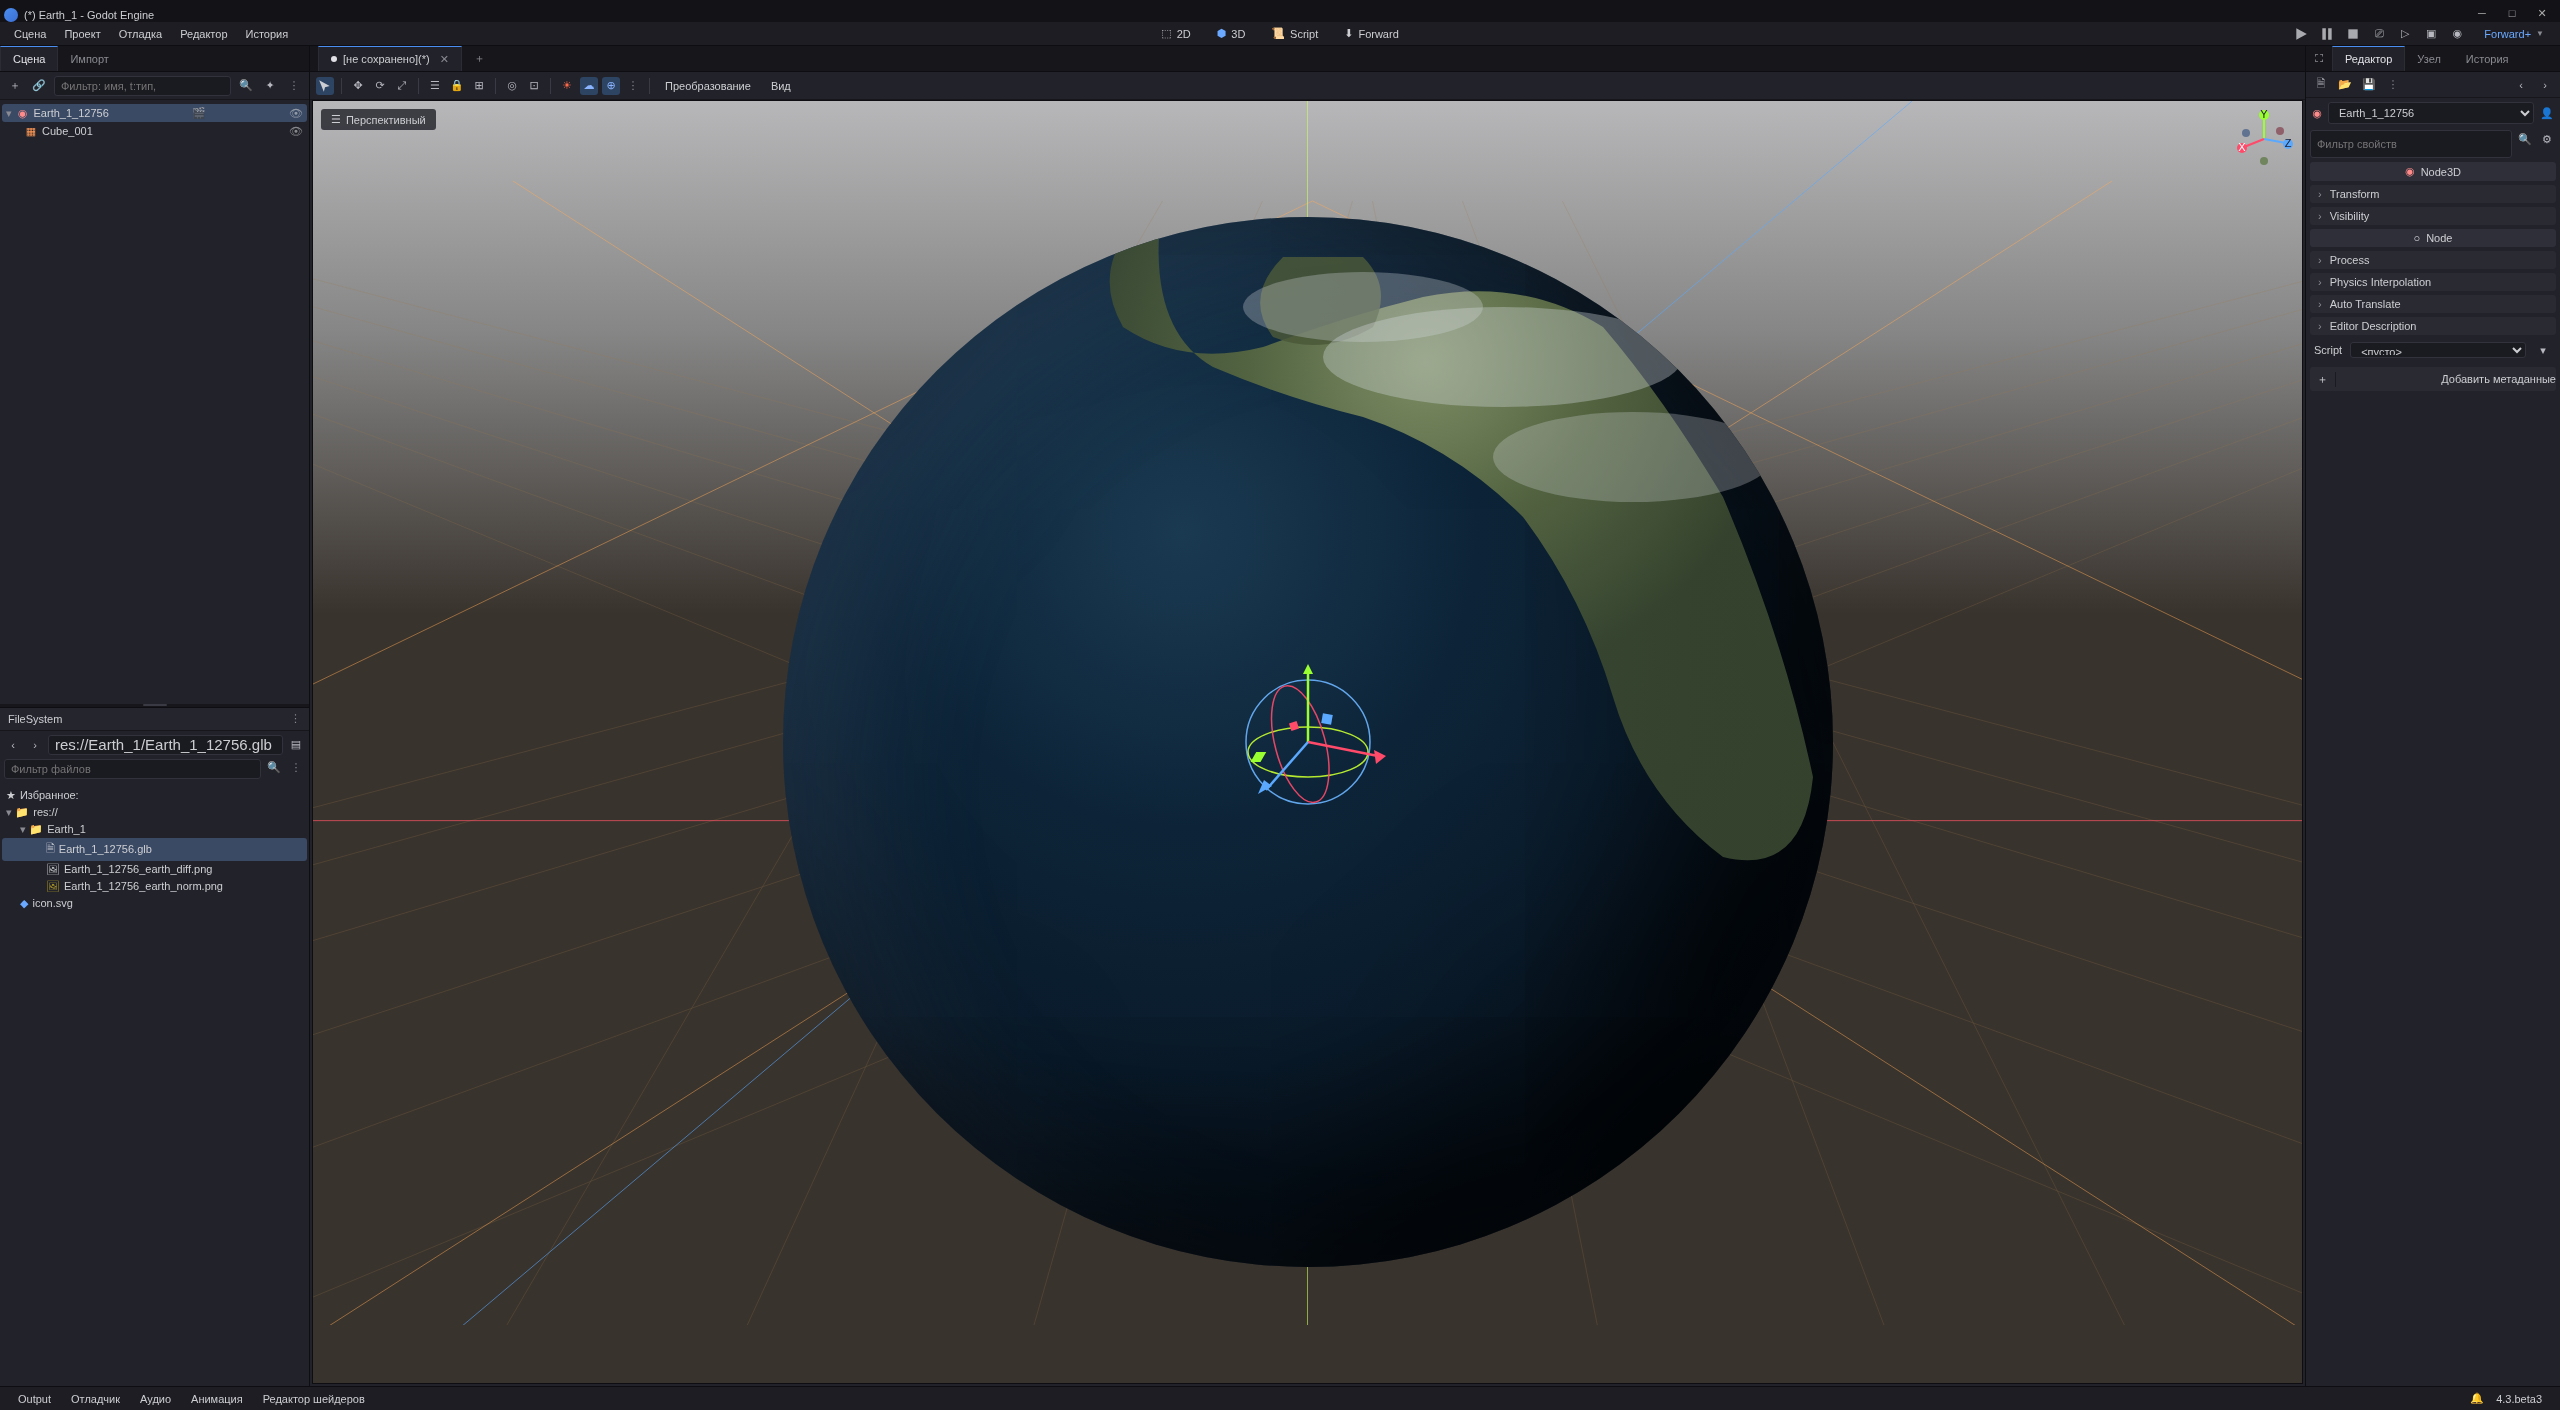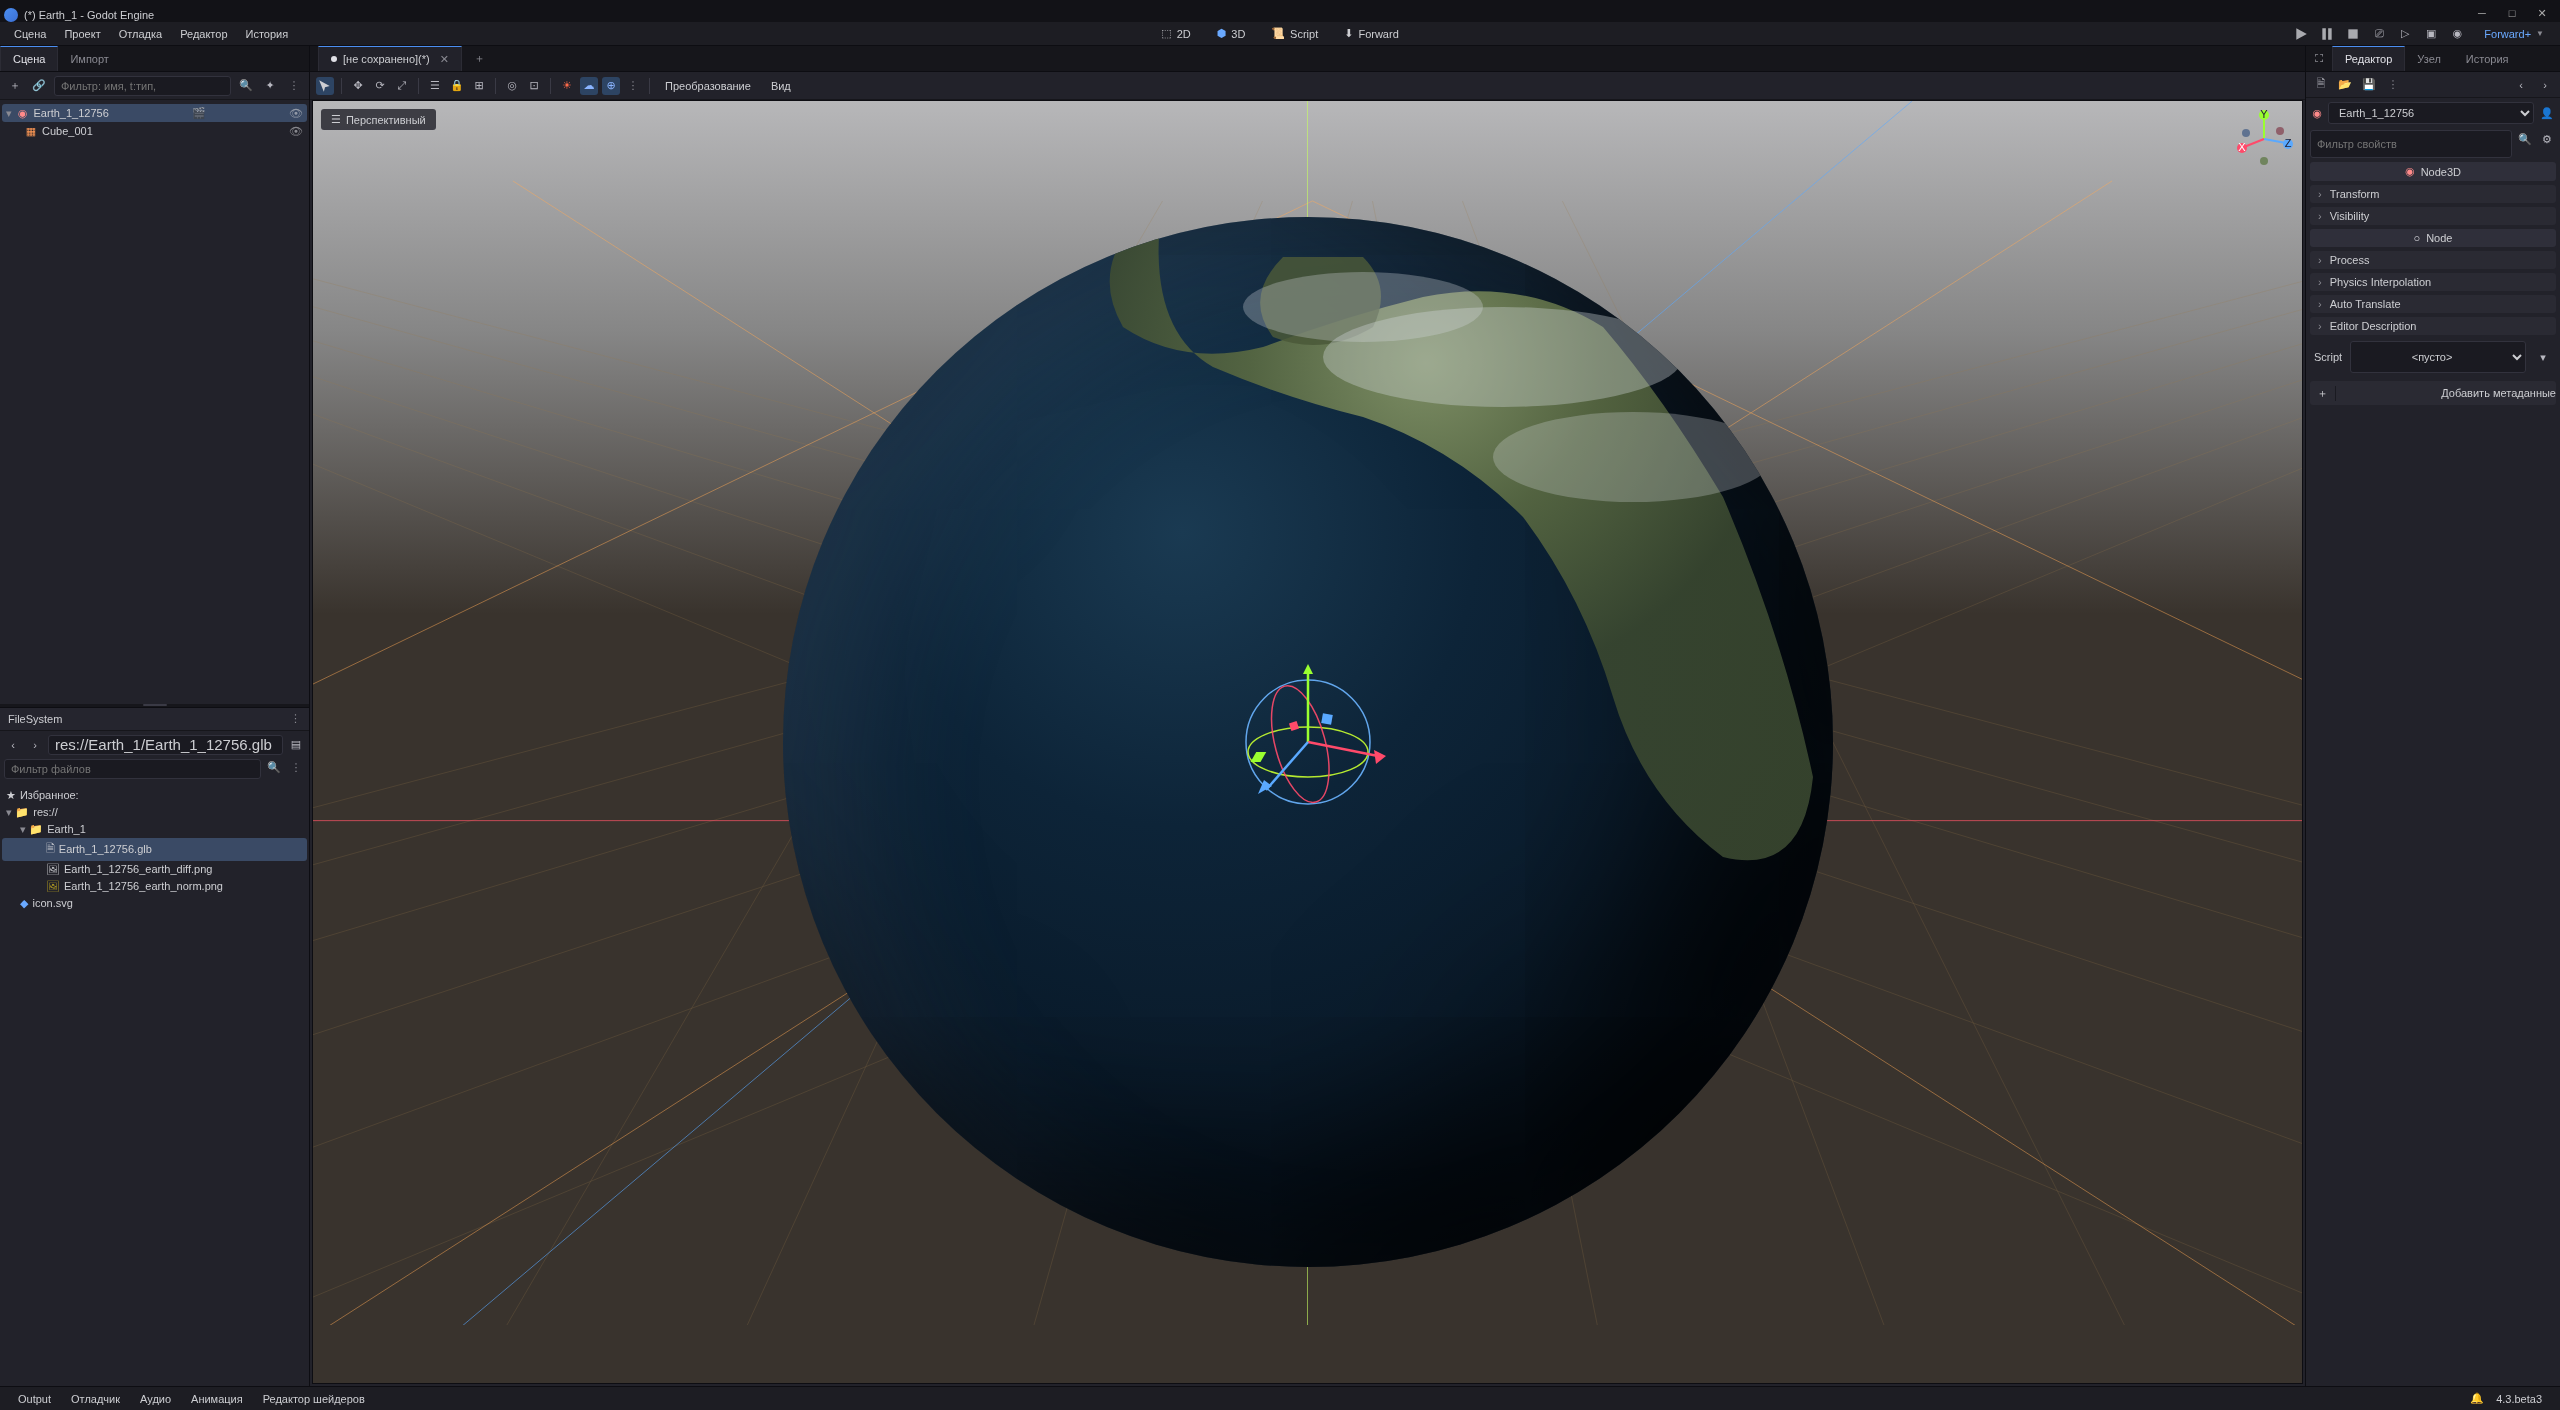--- a/index.html
+++ b/index.html
@@ -57,21 +57,21 @@
 .gizmo3d{position:absolute;left:50%;top:50%;transform:translate(-50%,-50%);width:180px;height:180px;pointer-events:none}
 .insp-toolbar{height:26px;display:flex;align-items:center;padding:0 6px;gap:6px;border-bottom:1px solid #16161b;background:#22222a}
 .insp-node{display:flex;gap:4px;padding:4px;align-items:center}
 .insp-node select{flex:1;background:#1a1a21;border:1px solid #32323d;border-radius:3px;padding:3px 6px;color:#cdced2;height:22px}
 .prop-search{margin:2px 4px;display:flex;gap:4px}
 .prop-search input{flex:1;background:#1a1a21;border:1px solid #32323d;border-radius:3px;padding:3px 6px;color:#8a8a92;height:28px}
 .section{background:#2a2a33;margin:2px 4px;border-radius:3px;padding:3px 8px;display:flex;align-items:center;gap:6px}
 .section.header{background:#2f2f3a;justify-content:center;font-weight:500}
 .section .chev{color:#8a8a92;margin-right:2px}
 .script-row{display:flex;align-items:center;padding:4px 8px;gap:8px}
-.script-row select{background:#1a1a21;border:1px solid #32323d;border-radius:3px;padding:2px 6px;color:#cdced2;flex:1;height:32px;text-align:center}
+.script-row select{background:#1a1a21;border:1px solid #32323d;border-radius:3px;padding:2px 6px;color:#cdced2;flex:1;height:16px;}
 .add-meta{margin:4px;display:flex;align-items:center;background:#2a2a33;border-radius:3px;height:24px}
 .add-meta .plus{width:26px;display:flex;justify-content:center;border-right:1px solid #1a1a21}
 .add-meta .lbl{flex:1;text-align:right}
 .bottombar{height:24px;background:#1d1d23;display:flex;align-items:center;padding:0 10px;gap:4px;border-top:1px solid #0d0d12}
 .bottombar .bi{padding:3px 8px}
 .three-dots{color:#8a8a92}
 svg{display:block}
 .blue-ico{color:#6aa9ff}
 .orange-ico{color:#ff9955}
 .handle{height:3px;background:#16161b;cursor:row-resize;display:flex;justify-content:center;align-items:center}

